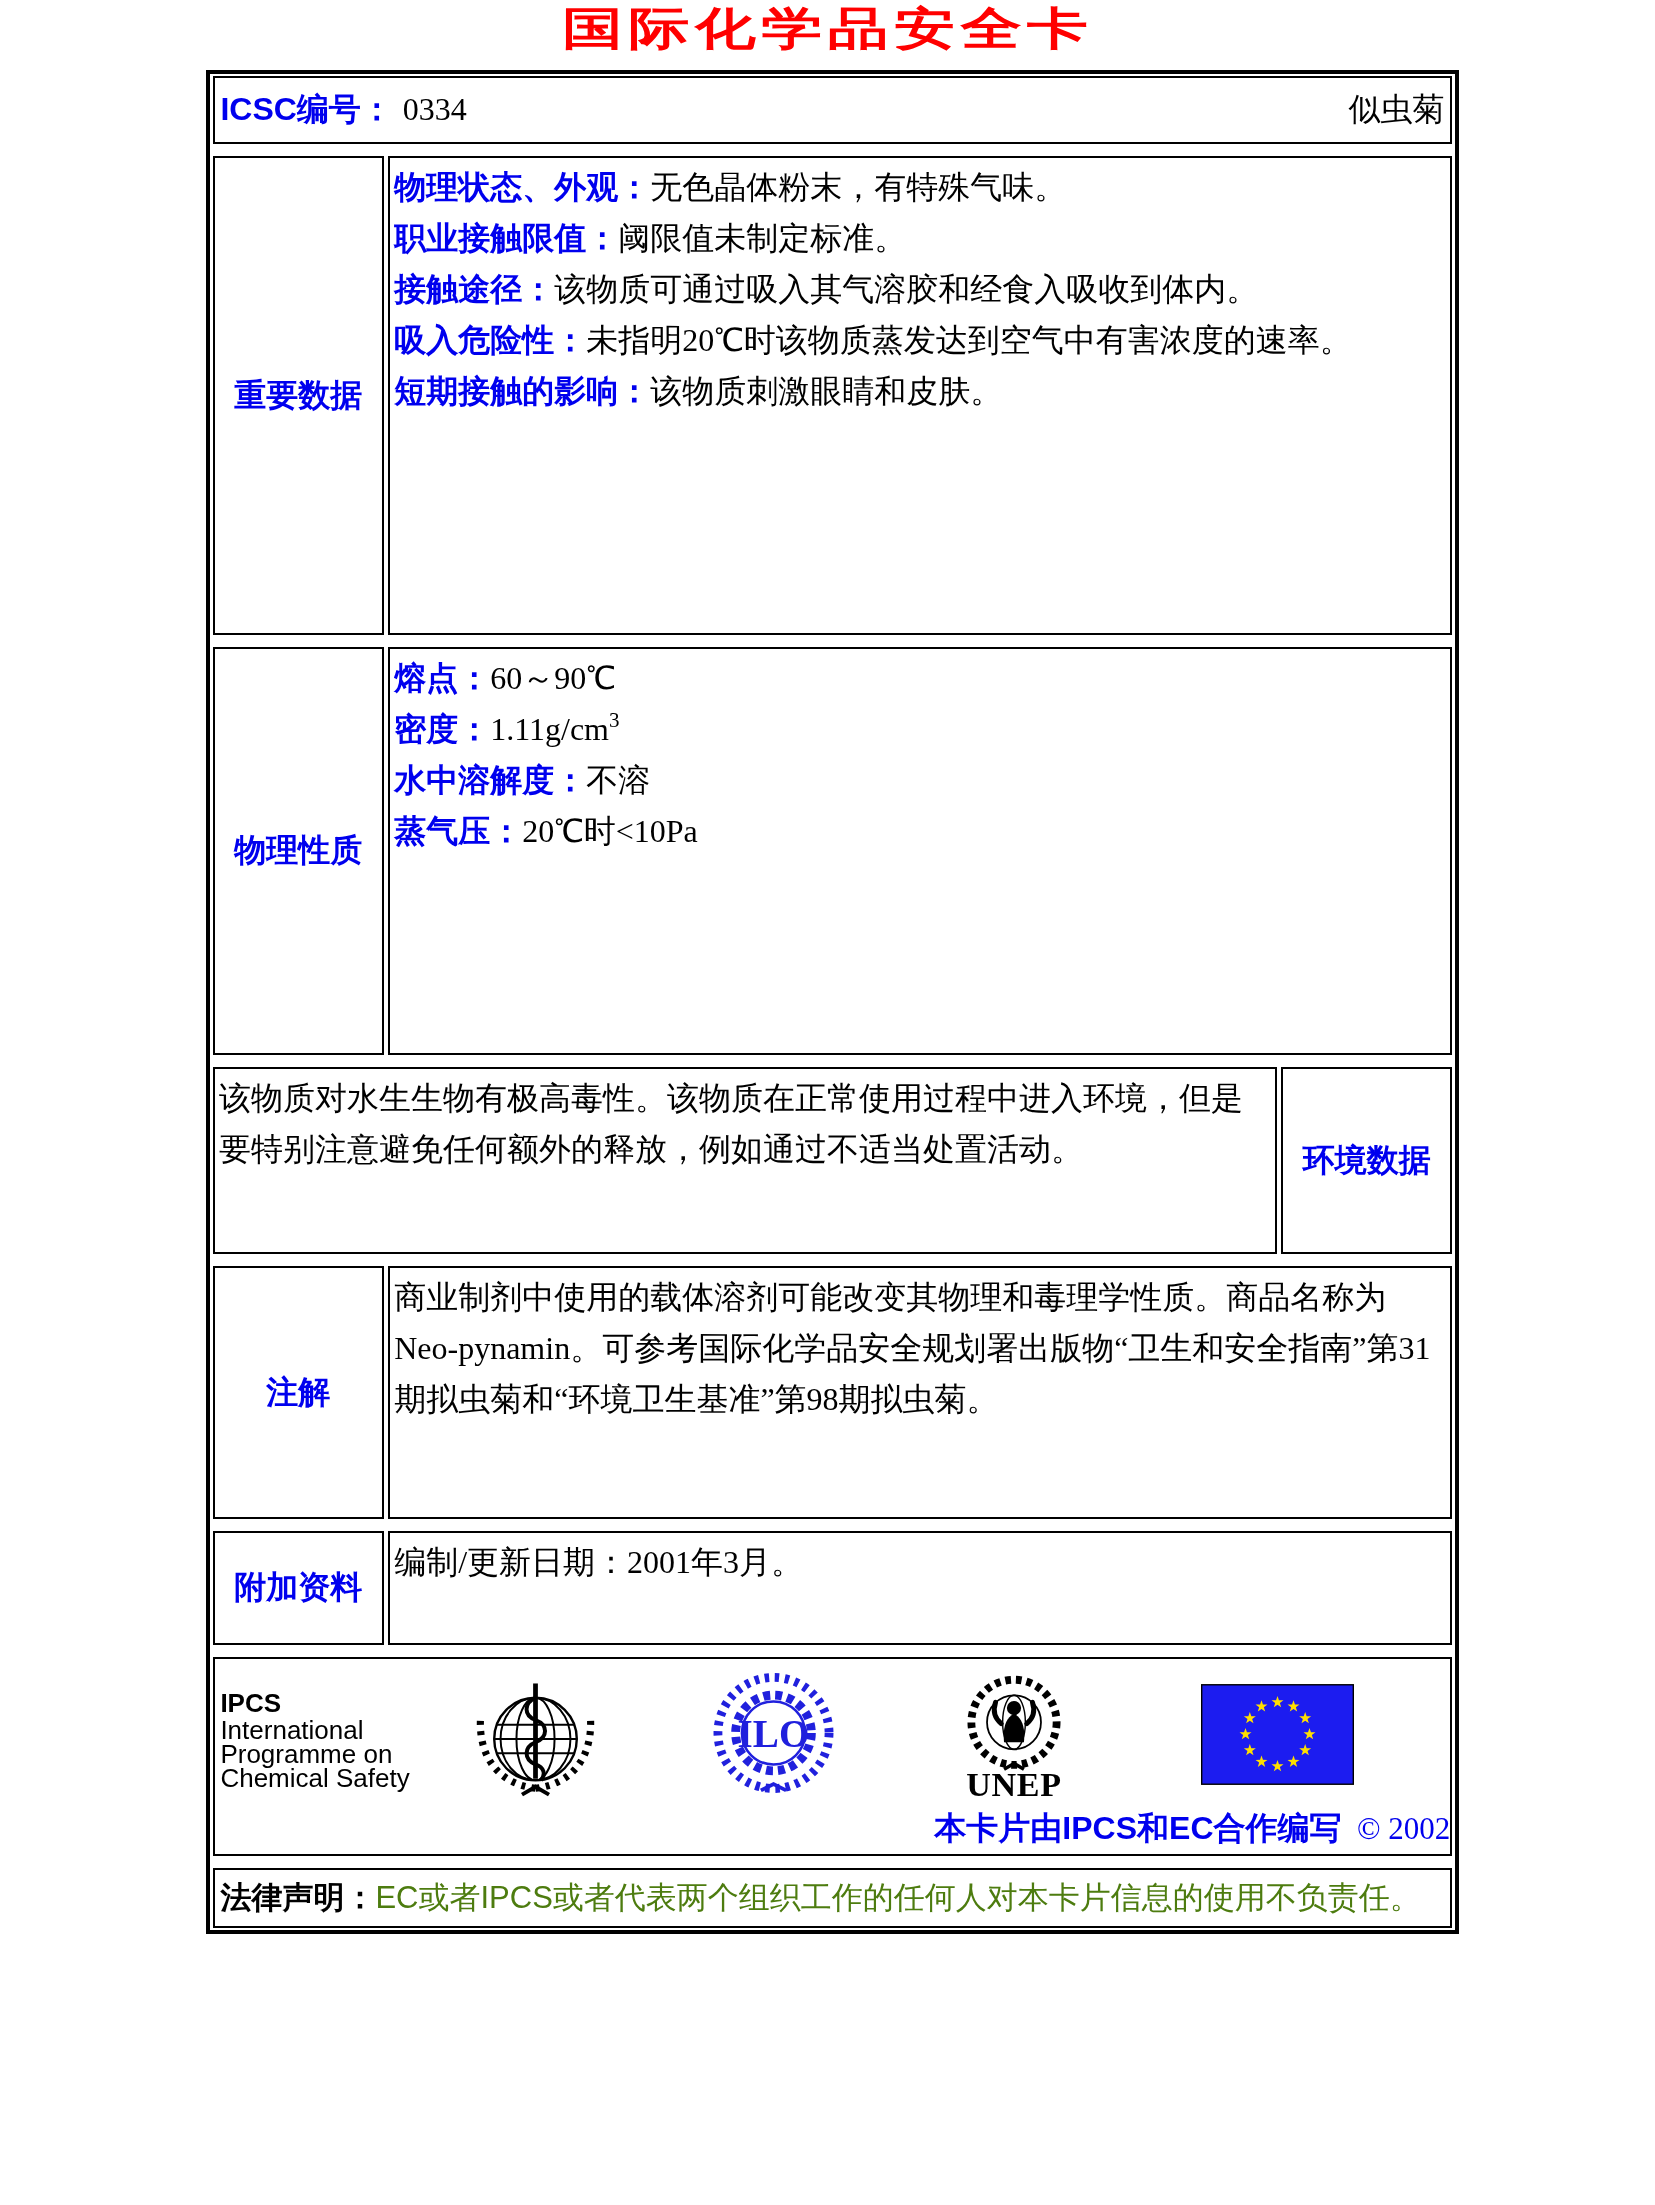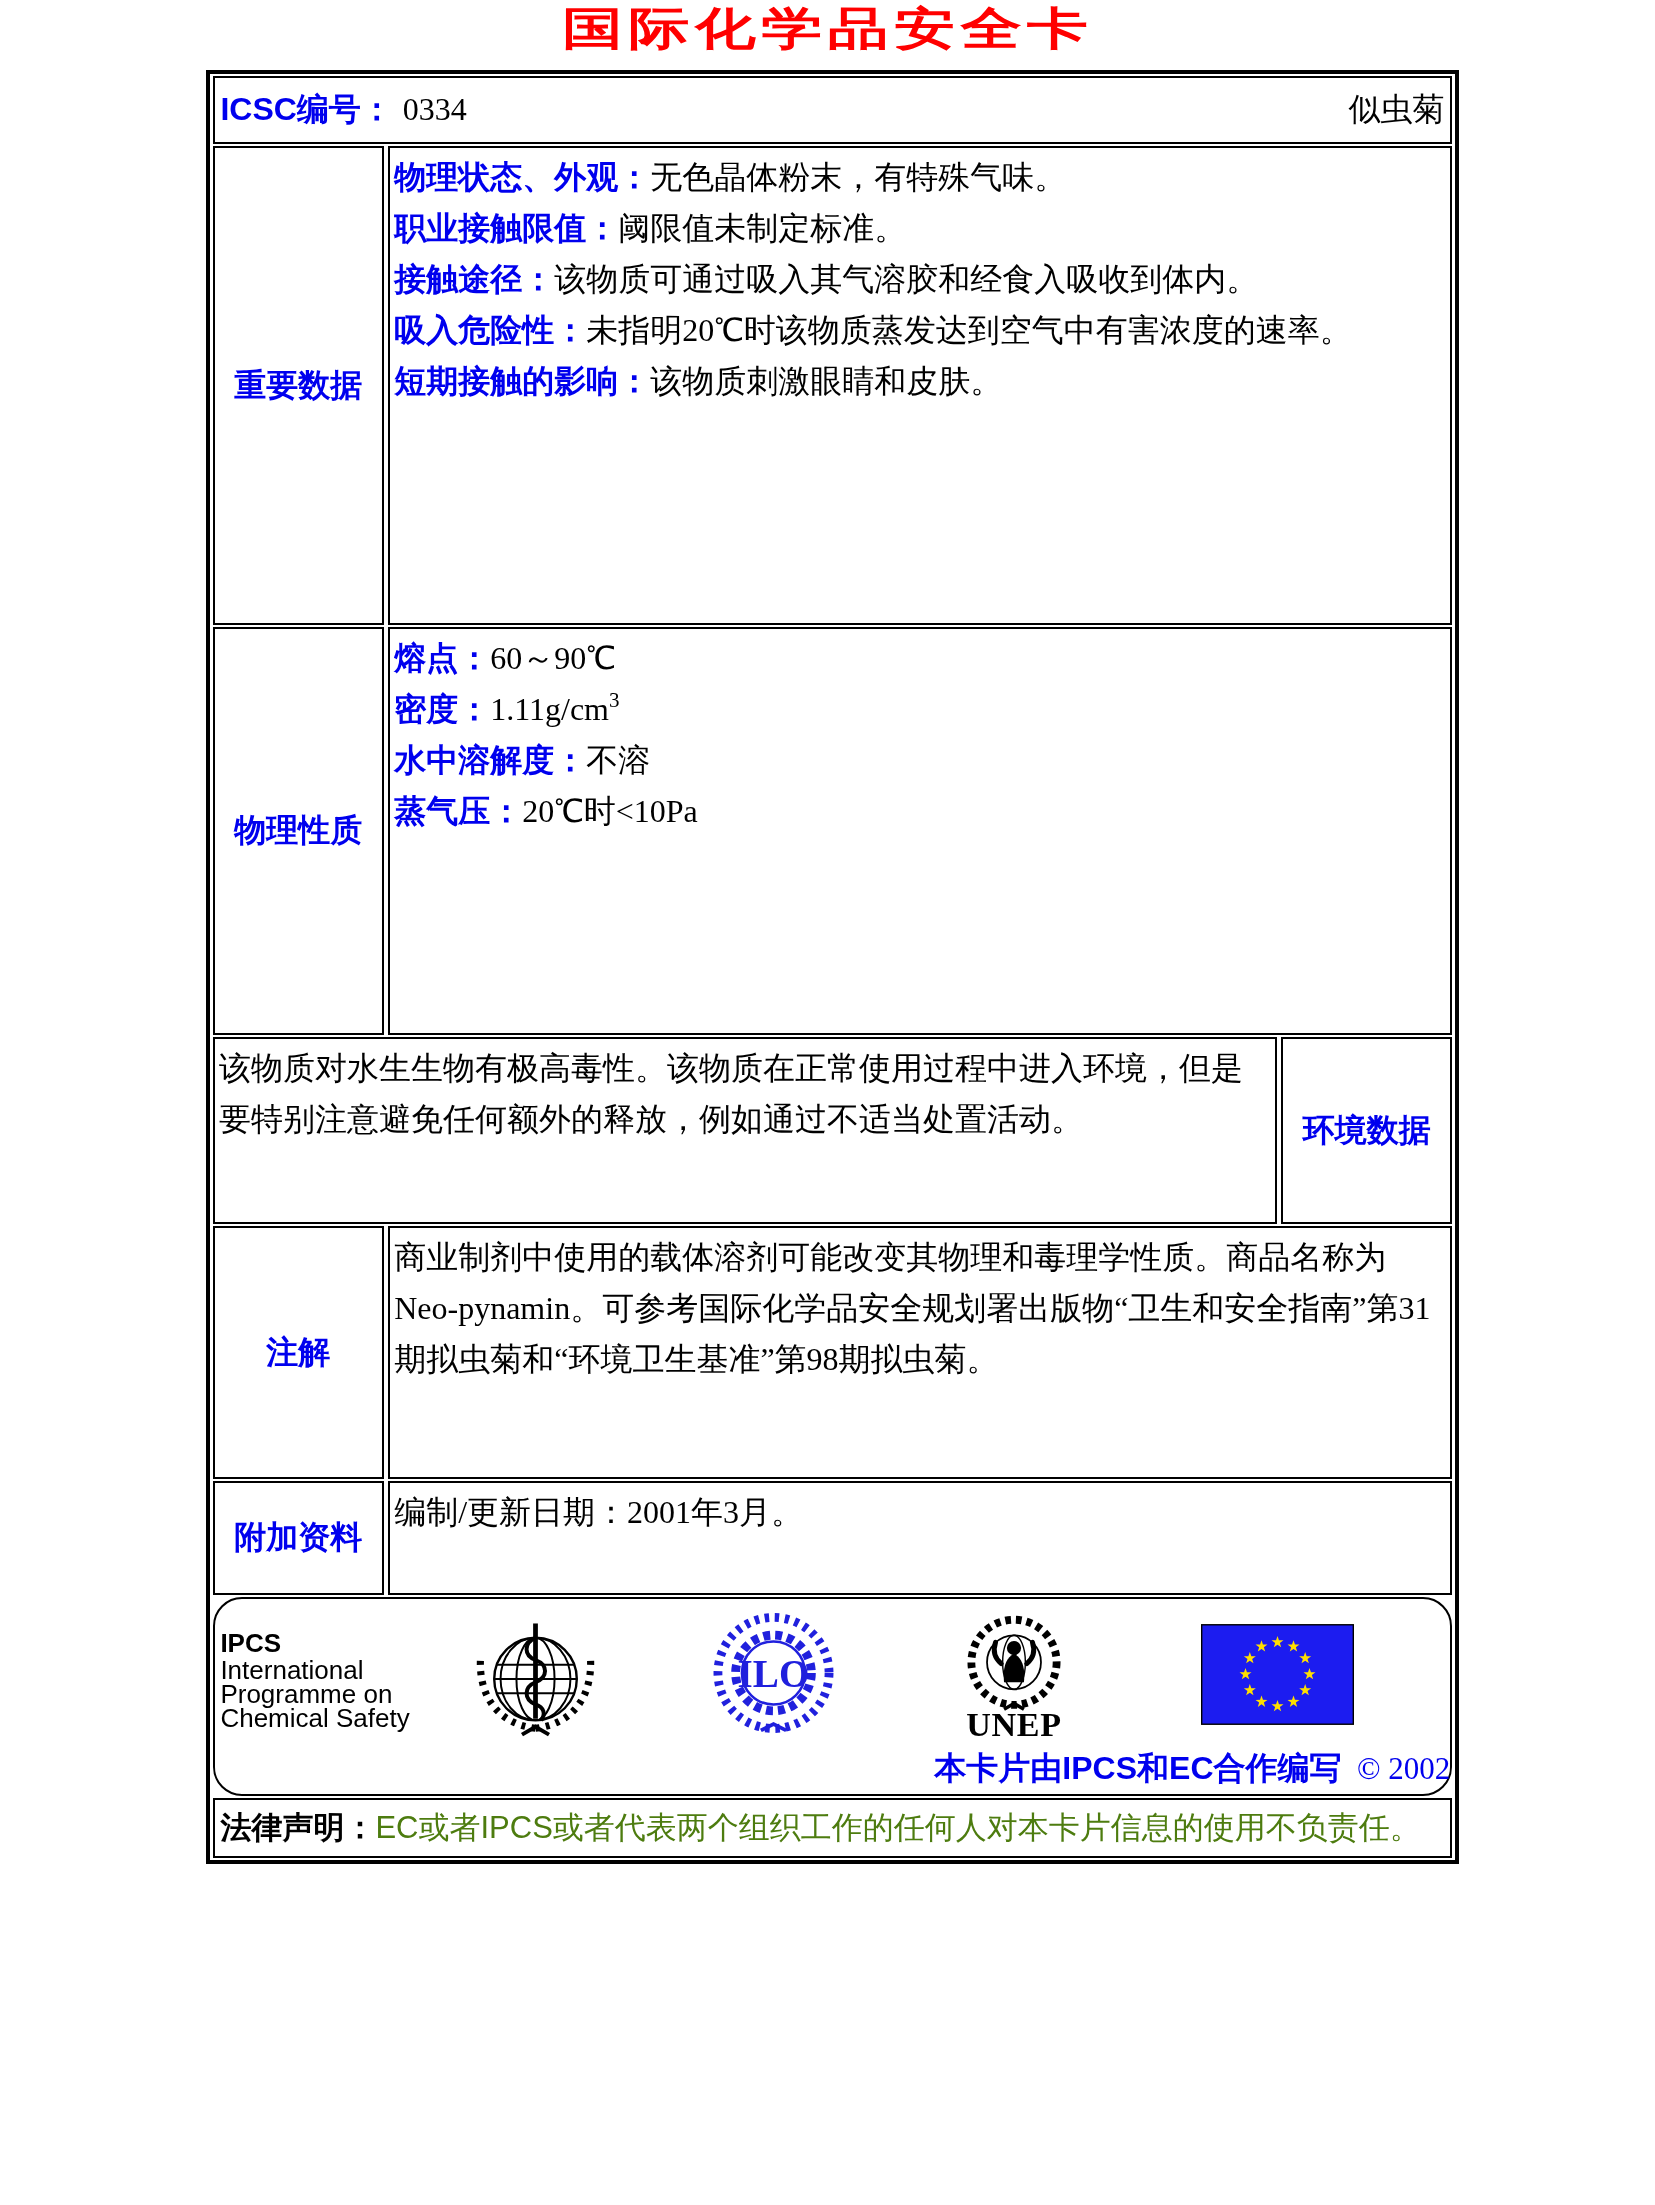--- a/index.html
+++ b/index.html
@@ -6,21 +6,21 @@
   body{width:1655px;height:2205px;position:relative;font-family:"Liberation Serif",serif;color:#000;}
 
   
   .page-title{position:absolute;top:2.8px;left:0;width:1655px;text-align:center;}
   .page-title .stretch{display:inline-block;font-size:45px;line-height:52px;font-weight:bold;
     letter-spacing:4.2px;color:#FF0000;transform:scaleX(1.35);transform-origin:center;
     font-family:"Liberation Serif",serif;white-space:nowrap;}
 
   
   .card{position:absolute;left:206px;top:70px;width:1253px;box-sizing:border-box;
-    border:4.9px solid #000;padding:2.1px 2.8px;display:flex;flex-direction:column;gap:2px;background:#fff;}
+    border:4.9px solid #000;padding:2.1px 2.8px;display:flex;flex-direction:column;gap:12px;background:#fff;}
   .row{display:flex;gap:4.2px;}
   .cell{border:2.1px solid #000;box-sizing:border-box;background:#fff;}
   .label-cell{flex:0 0 171px;display:flex;align-items:center;justify-content:center;
     font-family:"Liberation Sans",sans-serif;font-weight:bold;font-size:32px;color:#0000EE;}
   .content-cell{flex:1 1 auto;font-size:32px;line-height:51px;padding:3.5px 11.2px 0 4.2px;overflow:hidden;}
   .k{color:#0000EE;font-family:"Liberation Sans",sans-serif;font-weight:bold;}
   .v{color:#000;font-family:"Liberation Serif",serif;}
   .kblack{color:#000;font-family:"Liberation Serif",serif;}
   sup.unit{font-size:21px;line-height:0;vertical-align:12.6px;}
 
@@ -31,21 +31,21 @@
 
   .h-important{height:479px;}
   .h-physical{height:408px;}
   .h-environment{height:187px;}
   .h-notes{height:253px;}
   .h-additional{height:114px;}
   .h-logos{height:199px;}
   .h-disclaimer{height:60px;}
 
   
-  .logos-cell{flex:1 1 auto;position:relative;border-radius:29px;}
+  .logos-cell{flex:1 1 auto;position:relative;}
   .ipcs-block{position:absolute;left:5.6px;top:29.5px;font-family:"Liberation Sans",sans-serif;color:#000;}
   .ipcs-acronym{font-size:26px;font-weight:bold;line-height:29.5px;}
   .ipcs-line{font-size:26px;line-height:24px;}
   .logo{position:absolute;}
   .logo-who{left:253px;top:18px;}
   .logo-ilo{left:495px;top:14px;}
   .logo-unep{left:741px;top:14.7px;}
   .logo-eu{left:986px;top:25px;}
   .footer-caption{position:absolute;left:0;top:152px;width:100%;text-align:right;font-size:32px;line-height:35px;}
   .footer-caption .cap{color:#0000EE;font-family:"Liberation Sans",sans-serif;font-weight:bold;}

